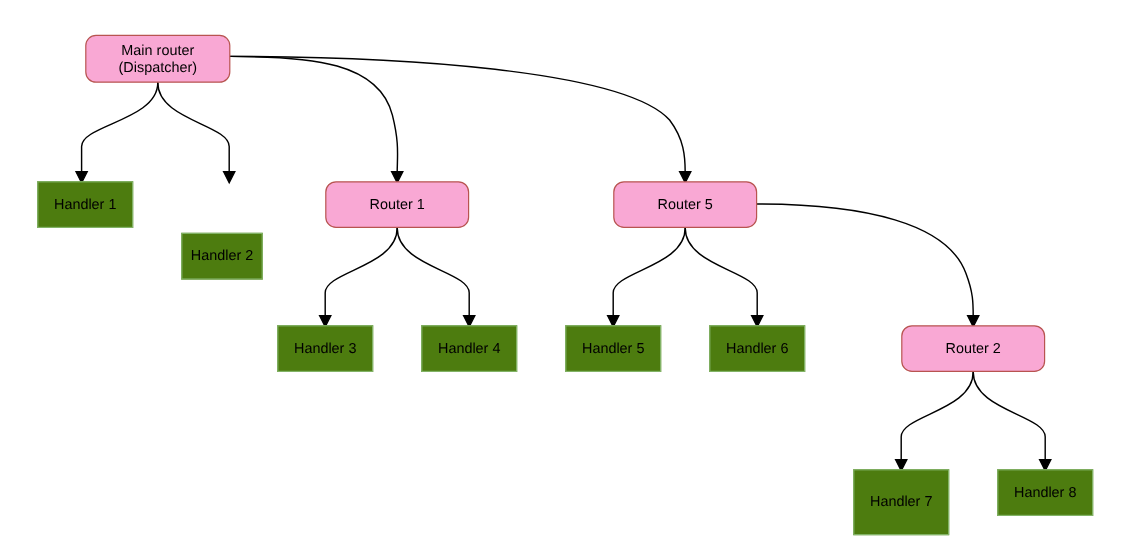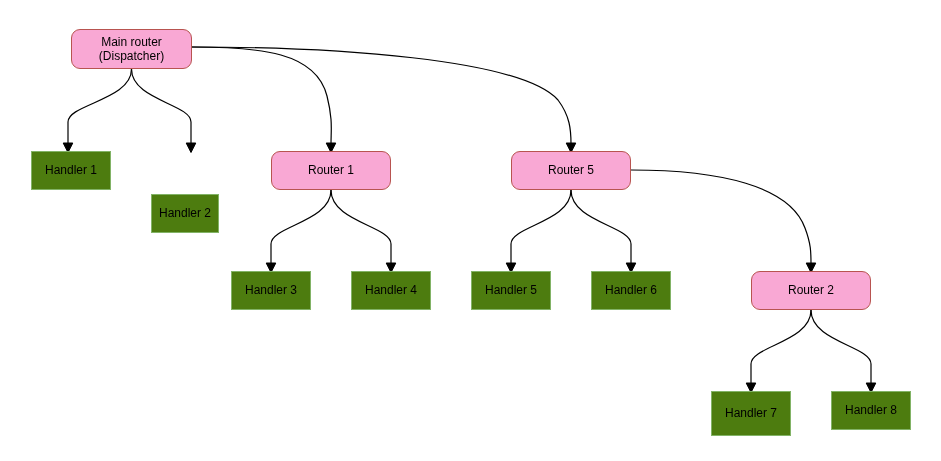--- a/index.html
+++ b/index.html
@@ -118,16 +118,16 @@
 (Dispatcher)</div>
       <div class="node handler" style="left: 31px; top: 151px; width: 80px; height: 39px;">Handler 1</div>
       <div class="node handler" style="left: 151px; top: 151px; width: 68px; height: 39px; margin-top: 43px;">Handler 2</div>
       <div class="node router" style="left: 271px; top: 151px; width: 120px; height: 39px;">Router 1</div>
       <div class="node router" style="left: 511px; top: 151px; width: 120px; height: 39px;">Router 5</div>
       <div class="node handler" style="left: 231px; top: 271px; width: 80px; height: 39px;">Handler 3</div>
       <div class="node handler" style="left: 351px; top: 271px; width: 80px; height: 39px;">Handler 4</div>
       <div class="node handler" style="left: 471px; top: 271px; width: 80px; height: 39px;">Handler 5</div>
       <div class="node handler" style="left: 591px; top: 271px; width: 80px; height: 39px;">Handler 6</div>
       <div class="node router" style="left: 751px; top: 271px; width: 120px; height: 39px;">Router 2</div>
-      <div class="node handler" style="left: 711px; top: 391px; width: 80px; height: 45px;">Handler 7</div>
+      <div class="node handler" style="left: 711px; top: 391px; width: 80px; height: 55px;">Handler 7</div>
       <div class="node handler" style="left: 831px; top: 391px; width: 80px; height: 39px;">Handler 8</div>
     </div>
 </div>
 
 </body></html>

